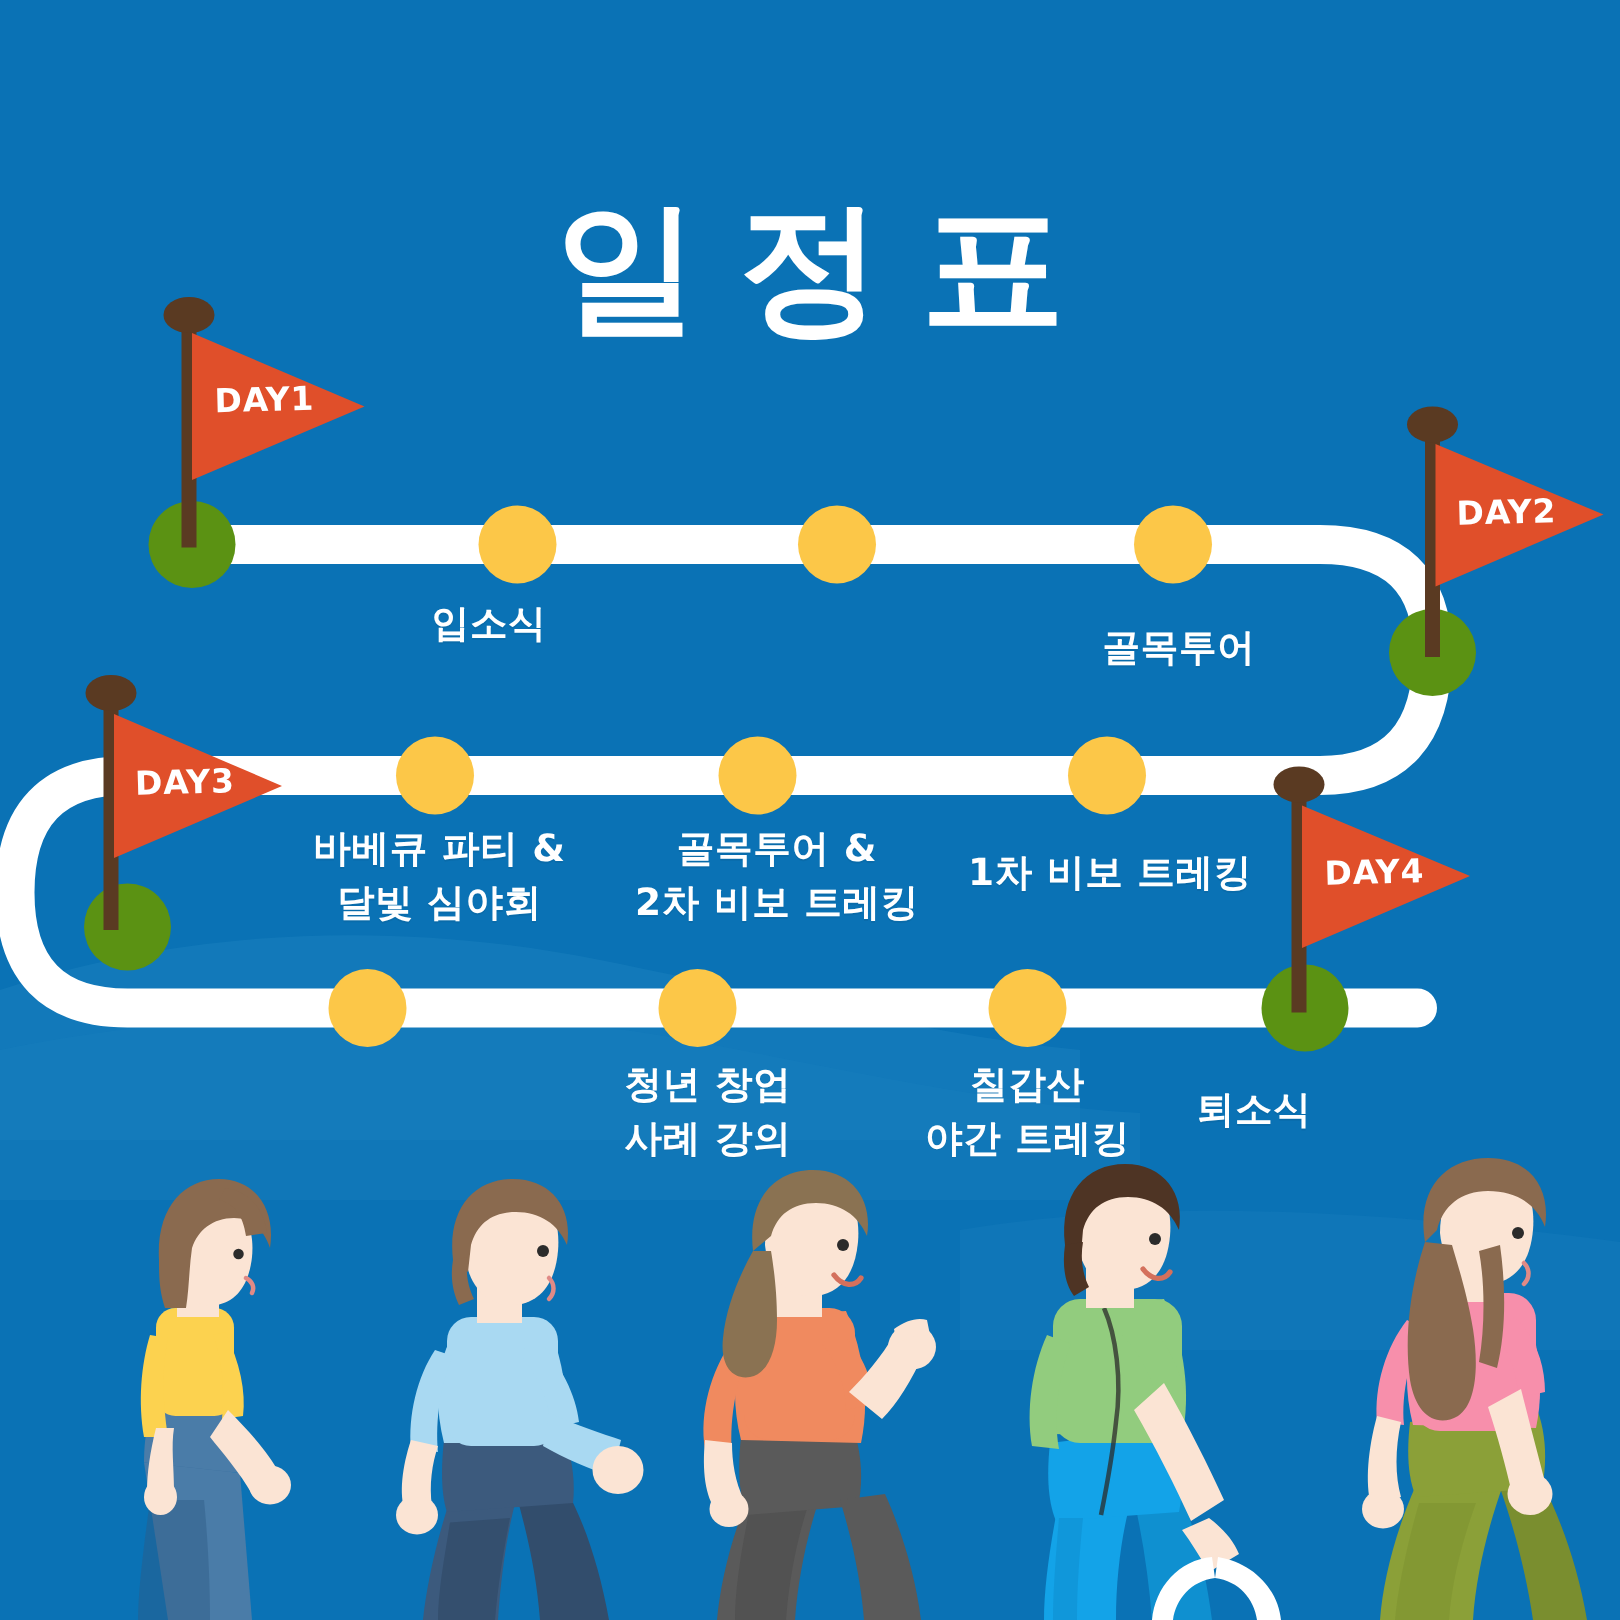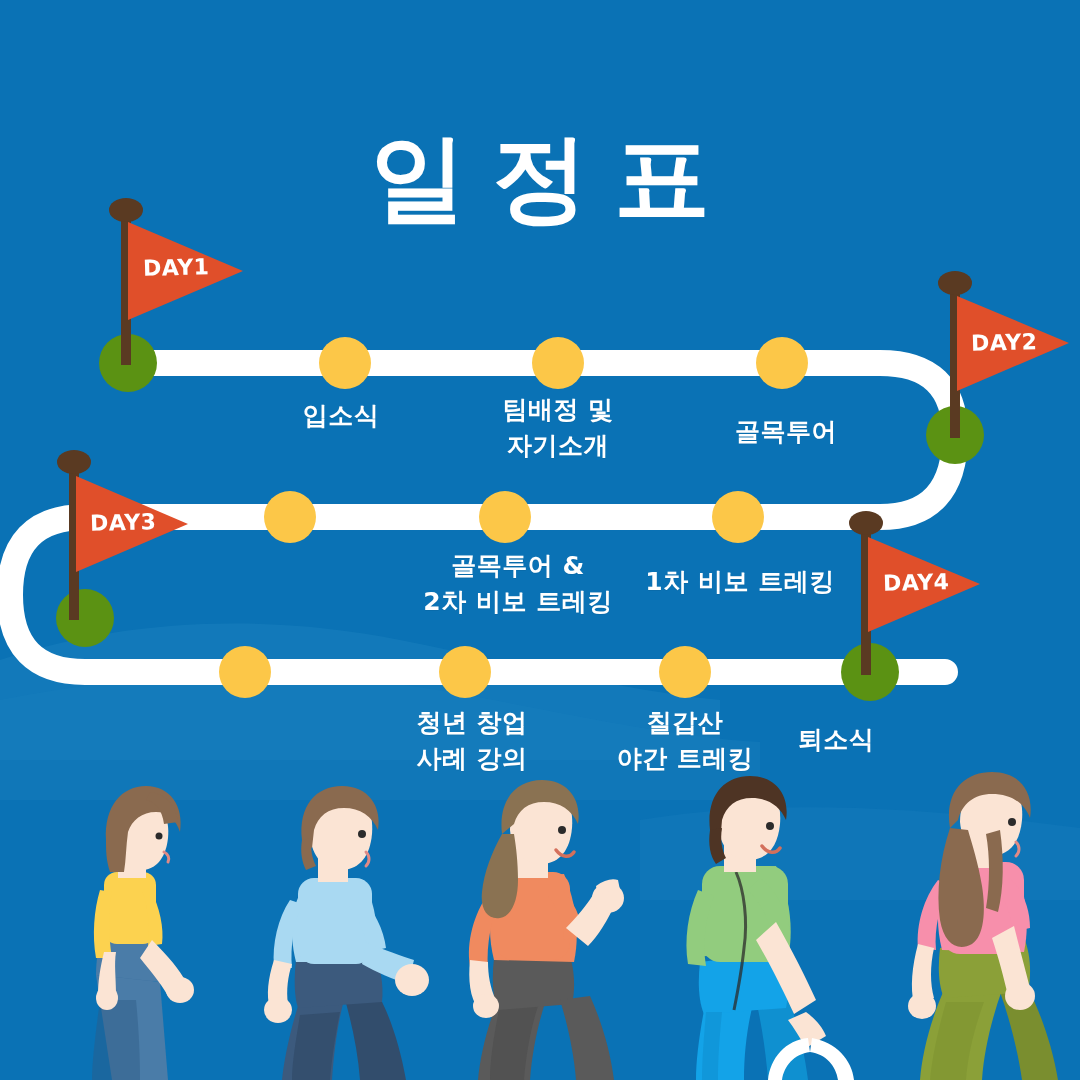--- a/index.html
+++ b/index.html
@@ -147,24 +147,24 @@
   </svg>
 
   <div class="layer-text">
     <div id="page-title" style="top:128px">일정표</div>
 
     <div class="flag-label" style="left:143px; top:255px;">DAY1</div>
     <div class="flag-label" style="left:971px; top:330px;">DAY2</div>
     <div class="flag-label" style="left:90px;  top:510px;">DAY3</div>
     <div class="flag-label" style="left:883px; top:570px;">DAY4</div>
 
-    <div class="stop-label" style="left:341px; top:398px;">입소식</div>
-    <div class="stop-label" style="left:558px; top:392px;">팀배정 및
-자기소개</div>
+    <div class="stop-label" style="left:326px; top:398px;">입소식</div>
     <div class="stop-label" style="left:786px; top:414px;">골목투어</div>
+    <div class="stop-label" style="left:293px; top:548px;">바베큐 파티 &amp;
+달빛 심야회</div>
     <div class="stop-label" style="left:518px; top:548px;text-align:center;">골목투어 &amp;
 2차 비보 트레킹</div>
     <div class="stop-label" style="left:740px; top:564px;">1차 비보 트레킹</div>
     <div class="stop-label" style="left:472px; top:705px;">청년 창업
 사례 강의</div>
     <div class="stop-label" style="left:685px; top:705px;">칠갑산
 야간 트레킹</div>
     <div class="stop-label" style="left:836px; top:722px;">퇴소식</div>
   </div>
 

